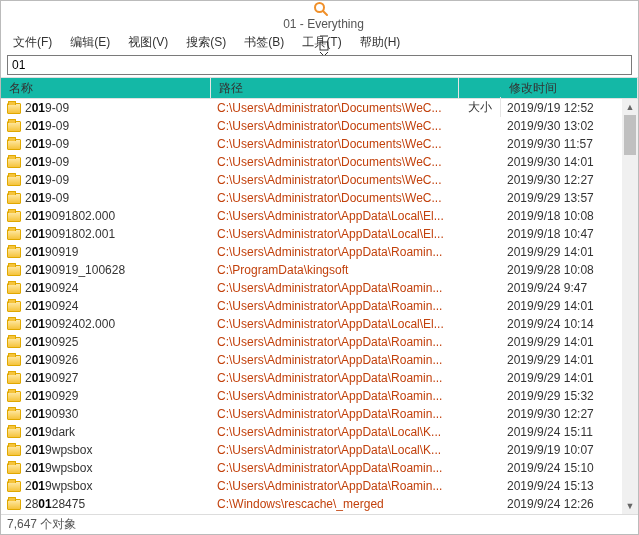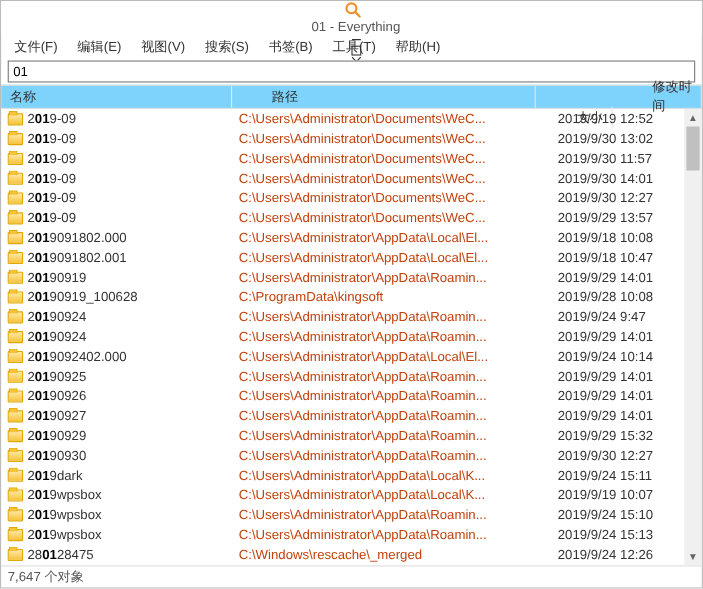--- a/index.html
+++ b/index.html
@@ -5,21 +5,21 @@
   * { box-sizing: border-box; margin: 0; padding: 0; }
   body { font-family: "Microsoft YaHei", "Segoe UI", sans-serif; font-size: 12px; color: #333; background: #fff; width: 639px; height: 535px; overflow: hidden; display: flex; flex-direction: column; border: 1px solid #bbb; }
   .titlebar { height: 30px; display: flex; align-items: center; padding: 0 0 0 8px; background: #fff; flex-direction: column; }
   .titlebar .icon { width: 16px; height: 16px; margin-right: 6px; }
   .titlebar .title { flex: 1; color: #555; font-size: 12px; }
   .winbtn { width: 45px; height: 30px; display: flex; align-items: center; justify-content: center; color: #555; }
   .menubar { height: 22px; display: flex; align-items: center; padding: 0 6px; gap: 6px; }
   .menuitem { padding: 2px 6px; color: #333; font-size: 12px; }
   .searchbar { padding: 2px 6px; }
   .searchbar input { width: 100%; height: 20px; border: 1px solid #7a7a7a; padding: 0 4px; font-size: 12px; font-family: inherit; outline: none; }
-  .headerrow { height: 22px; display: flex; align-items: center; border-top: 1px solid #e0e0e0; border-bottom: 1px solid #e0e0e0; background: #7dd3fc; gap: 28px; }
+  .headerrow { height: 22px; display: flex; align-items: center; border-top: 1px solid #e0e0e0; border-bottom: 1px solid #e0e0e0; background: #14b8a6; }
   .headerrow .col { padding: 0 8px; color: #333; font-size: 12px; border-right: 1px solid #e5e5e5; height: 100%; display: flex; align-items: center; }
   .col-name { width: 210px; }
   .col-path { width: 248px; }
   .col-size { width: 42px; text-align: right; justify-content: flex-end; margin-top: 38px; }
   .col-date { flex: 1; }
   .listarea { flex: 1; overflow: hidden; position: relative; }
   .row { height: 18px; display: flex; align-items: center; padding: 0; }
   .row .cell { padding: 0 6px; white-space: nowrap; overflow: hidden; text-overflow: ellipsis; }
   .row .c-name { width: 210px; display: flex; align-items: center; gap: 4px; }
   .row .c-path { width: 248px; color: #c2410c; }

